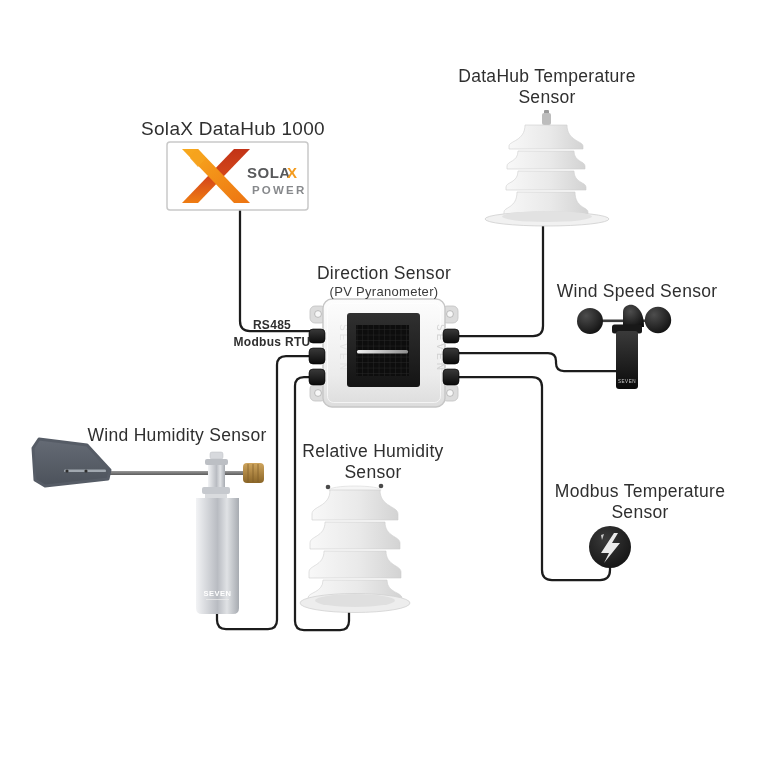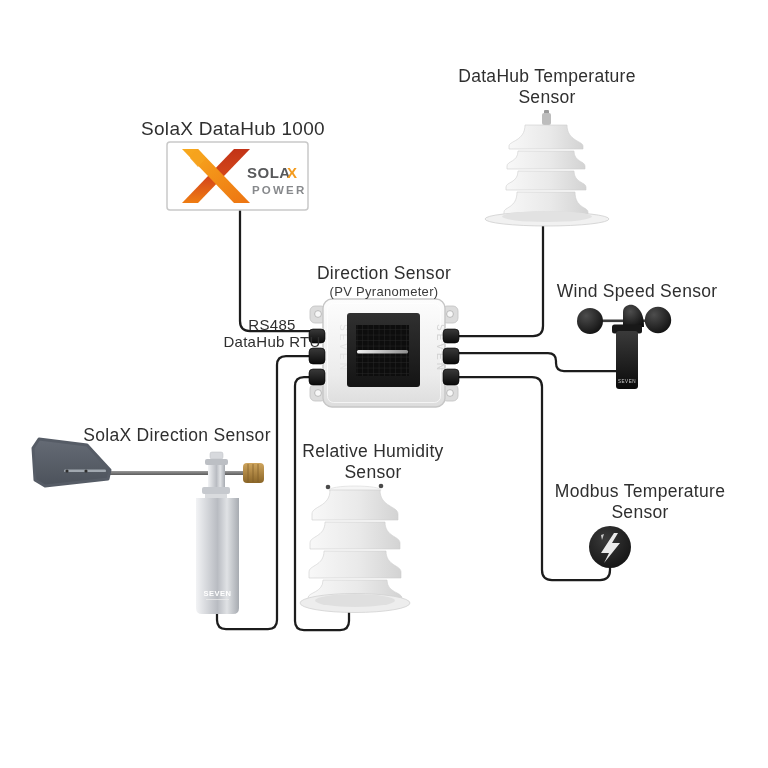--- a/index.html
+++ b/index.html
@@ -2,21 +2,21 @@
 <html><head>
 <meta charset="utf-8">
 <style>
   html,body{margin:0;padding:0;background:#ffffff;}
   .canvas{position:relative;width:768px;height:768px;background:#ffffff;overflow:hidden;
           font-family:"Liberation Sans",sans-serif;}
   svg.scene{position:absolute;left:0;top:0;}
   .label{position:absolute;text-align:center;color:#2f2f2f;letter-spacing:0.3px;pointer-events:none;}
   .lbl-main{font-size:17.5px;line-height:21px;}
   .lbl-sub{font-size:13px;line-height:16px;color:#3a3a3a;text-align:center;}
-  .lbl-bus{font-size:15px;line-height:16.5px;}
+  .lbl-bus{font-size:12px;line-height:16.5px;font-weight:bold;}
   .lbl-datahub{font-size:19px;line-height:19px;}
   .label span{display:block;}
 </style>
 </head>
 <body>
 
 <div class="canvas">
 
 <svg class="scene" width="768" height="768" viewBox="0 0 768 768">
   <defs>
@@ -211,24 +211,24 @@
 
 <div class="label" style="left:274px;top:263px;width:220px;">
   <span class="lbl-main">Direction Sensor</span>
   <span class="lbl-sub">(PV Pyranometer)</span>
 </div>
 
 <div class="label lbl-main" style="left:527px;top:281px;width:220px;">Wind Speed Sensor</div>
 
 <div class="label lbl-bus" style="left:162px;top:317px;width:220px;">
   <span>RS485</span>
-  <span>DataHub RTU</span>
-</div>
-
-<div class="label lbl-main" style="left:67px;top:425px;width:220px;">SolaX Direction Sensor</div>
+  <span>Modbus RTU</span>
+</div>
+
+<div class="label lbl-main" style="left:67px;top:425px;width:220px;">Wind Humidity Sensor</div>
 
 <div class="label lbl-main" style="left:263px;top:441px;width:220px;">
   <span>Relative Humidity</span>
   <span>Sensor</span>
 </div>
 
 <div class="label lbl-main" style="left:533px;top:481px;width:214px;">
   <span>Modbus Temperature</span>
   <span>Sensor</span>
 </div>

